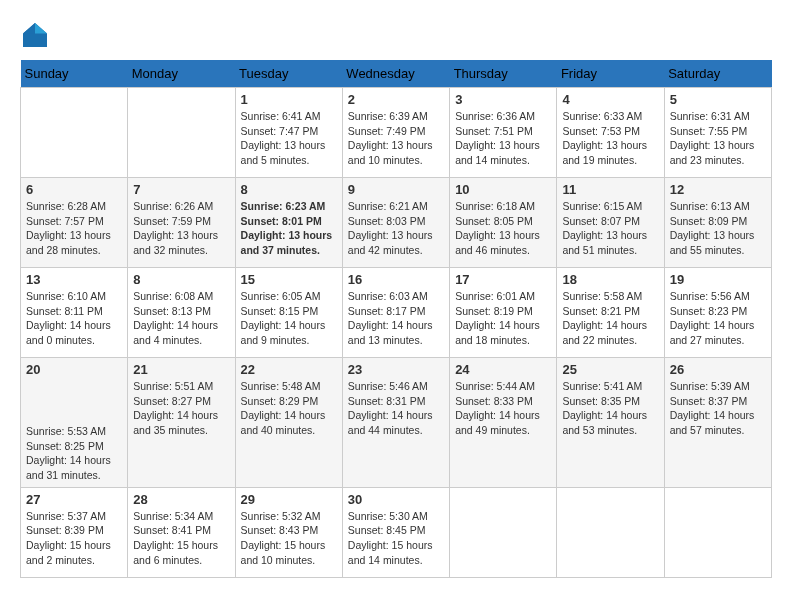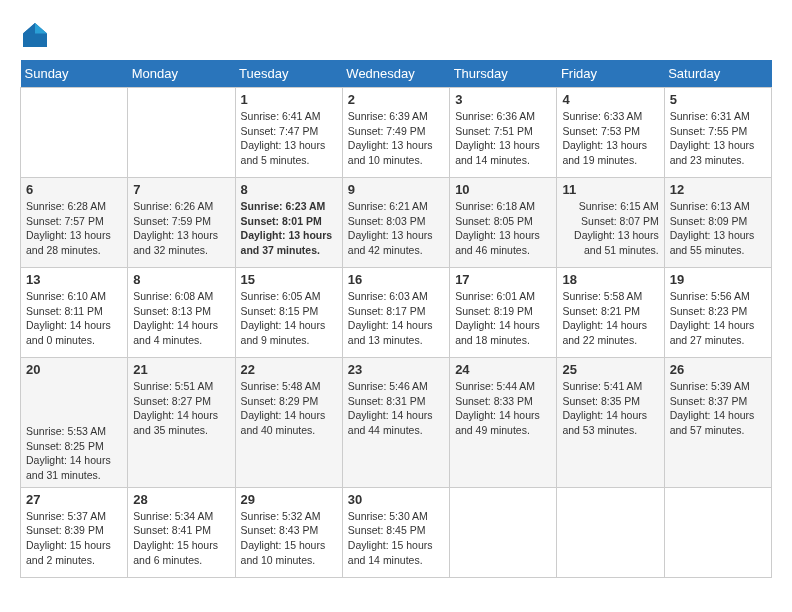--- a/index.html
+++ b/index.html
@@ -52,21 +52,21 @@
       font-size: 14px;
       color: #555;
     }
     .calendar {
       width: 100%;
       border-collapse: collapse;
       font-size: 11px;
     }
     .calendar th {
       background-color: #2a75bb;
-      color: #ffffff;
+      color: #000000;
       padding: 6px 4px;
       text-align: left;
       font-size: 13px;
       font-weight: normal;
     }
     .calendar td {
       border: 1px solid #ccc;
       vertical-align: top;
       padding: 4px 5px;
       width: 107px;
@@ -192,21 +192,21 @@
 Daylight: 13 hours and 42 minutes.</div>
         </td>
         <td>
           <span class="day-number">10</span>
           <div class="day-info" style="white-space: pre-line;">Sunrise: 6:18 AM
 Sunset: 8:05 PM
 Daylight: 13 hours and 46 minutes.</div>
         </td>
         <td>
           <span class="day-number">11</span>
-          <div class="day-info" style="white-space: pre-line; text-align: right;">Sunrise: 6:15 AM
+          <div class="day-info" style="white-space: pre-line;">Sunrise: 6:15 AM
 Sunset: 8:07 PM
 Daylight: 13 hours and 51 minutes.</div>
         </td>
         <td>
           <span class="day-number">12</span>
           <div class="day-info" style="white-space: pre-line;">Sunrise: 6:13 AM
 Sunset: 8:09 PM
 Daylight: 13 hours and 55 minutes.</div>
         </td>
       </tr>

